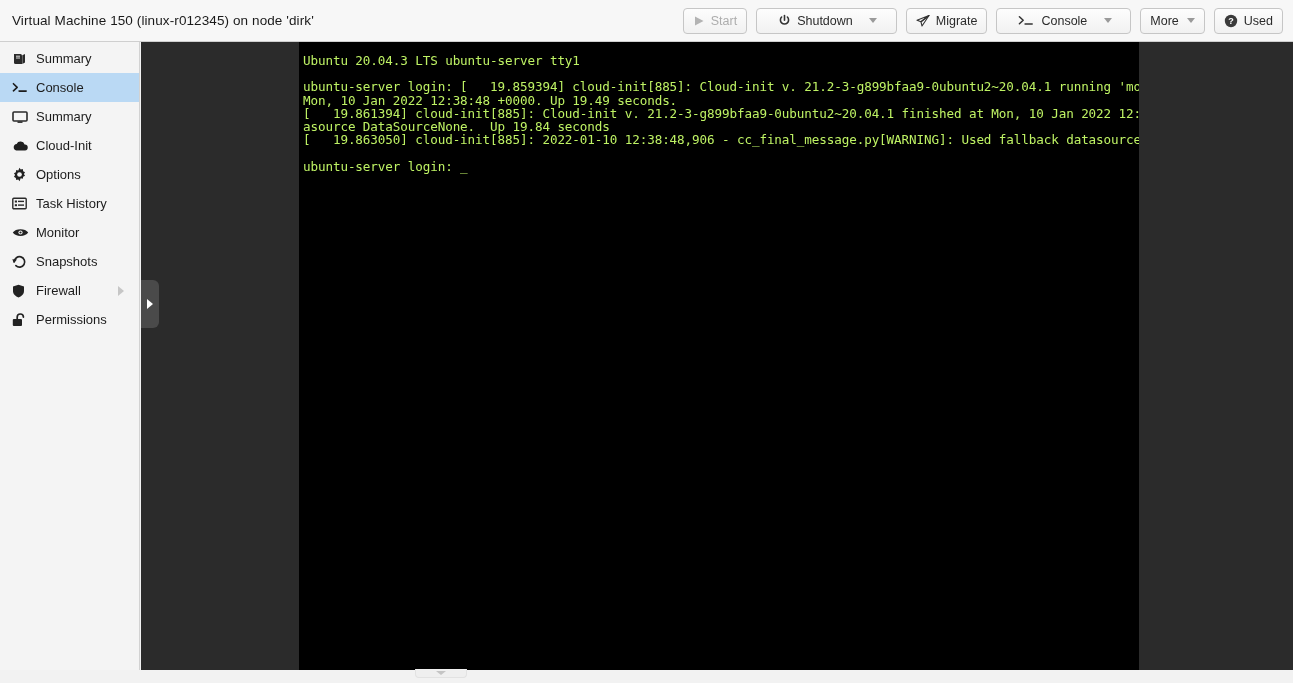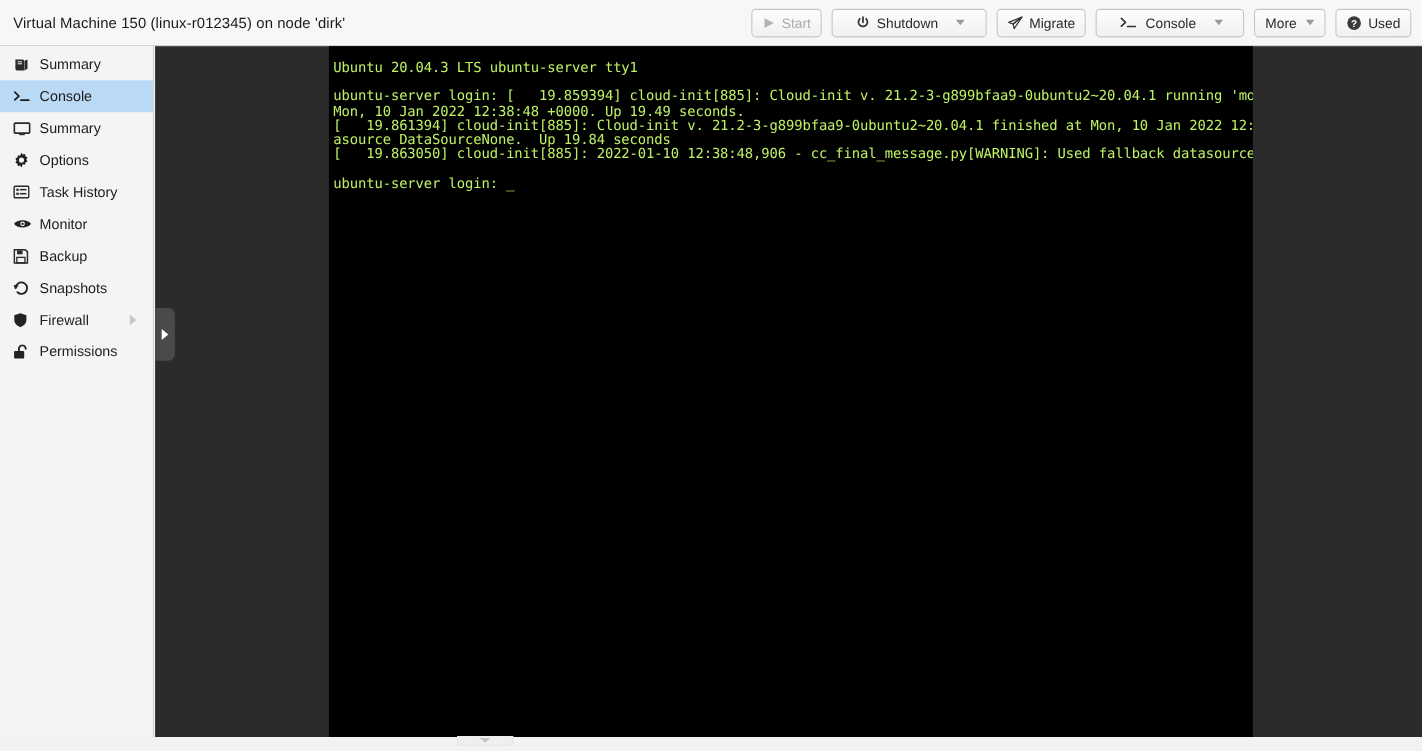--- a/index.html
+++ b/index.html
@@ -306,20 +306,28 @@
     <div class="side-item">
       <span class="s-ico">
         <svg width="16" height="14" viewBox="0 0 16 14">
           <rect x="1" y="2" width="14" height="9" rx="1" fill="none" stroke="#2a2a2a" stroke-width="1.6"></rect>
           <rect x="5.5" y="11.4" width="5" height="1.5" fill="#2a2a2a"></rect>
         </svg>
       </span>
       <span class="s-label">Summary</span>
     </div>
 
+    <div class="side-item">
+      <span class="s-ico">
+        <svg width="17" height="12" viewBox="0 0 17 12">
+          <path d="M4.3 10.5 A3.3 3.3 0 0 1 4.6 4 A4.3 4.3 0 0 1 12.6 4.6 A2.9 2.9 0 0 1 13 10.5 Z" fill="#1f1f1f"></path>
+        </svg>
+      </span>
+      <span class="s-label">Cloud-Init</span>
+    </div>
 
     <div class="side-item">
       <span class="s-ico">
         <svg width="15" height="15" viewBox="0 0 16 16">
           <path d="M8 0.8 l1.3 1.9 2.2-0.5 0.4 2.2 2 1.1-1.2 1.9 1.2 1.9-2 1.1-0.4 2.2-2.2-0.5L8 15.2 6.7 13.3l-2.2 0.5-0.4-2.2-2-1.1 1.2-1.9L2.1 6.6l2-1.1 0.4-2.2 2.2 0.5z" fill="#222"></path>
           <circle cx="8" cy="8" r="2.5" fill="#f4f4f4"></circle>
         </svg>
       </span>
       <span class="s-label">Options</span>
     </div>
@@ -341,30 +349,20 @@
       <span class="s-ico">
         <svg width="17" height="11" viewBox="0 0 17 11">
           <path d="M0.8 5.5 C3.5 1 13.5 1 16.2 5.5 C13.5 10 3.5 10 0.8 5.5 Z" fill="#222"></path>
           <circle cx="8.5" cy="5.5" r="2.1" fill="#f4f4f4"></circle>
           <circle cx="8.5" cy="5.5" r="1.1" fill="#222"></circle>
         </svg>
       </span>
       <span class="s-label">Monitor</span>
     </div>
 
-    <div class="side-item">
-      <span class="s-ico">
-        <svg width="14" height="14" viewBox="0 0 14 14">
-          <path d="M1 1 h10 l2 2 v10 H1 Z" fill="none" stroke="#2a2a2a" stroke-width="1.4"></path>
-          <rect x="3.5" y="1.6" width="5" height="3.6" fill="#2a2a2a"></rect>
-          <rect x="3.3" y="8" width="7.4" height="5" fill="none" stroke="#2a2a2a" stroke-width="1.2"></rect>
-        </svg>
-      </span>
-      <span class="s-label">Backup</span>
-    </div>
 
 
     <div class="side-item">
       <span class="s-ico">
         <svg width="15" height="14" viewBox="0 0 15 14">
           <path d="M2.3 6.8 a5.2 5.2 0 1 1 1.6 3.9" stroke="#222" stroke-width="1.7" fill="none" stroke-linecap="round"></path>
           <polygon points="0.3,4.2 5,4.6 1.8,8" fill="#222"></polygon>
         </svg>
       </span>
       <span class="s-label">Snapshots</span>

